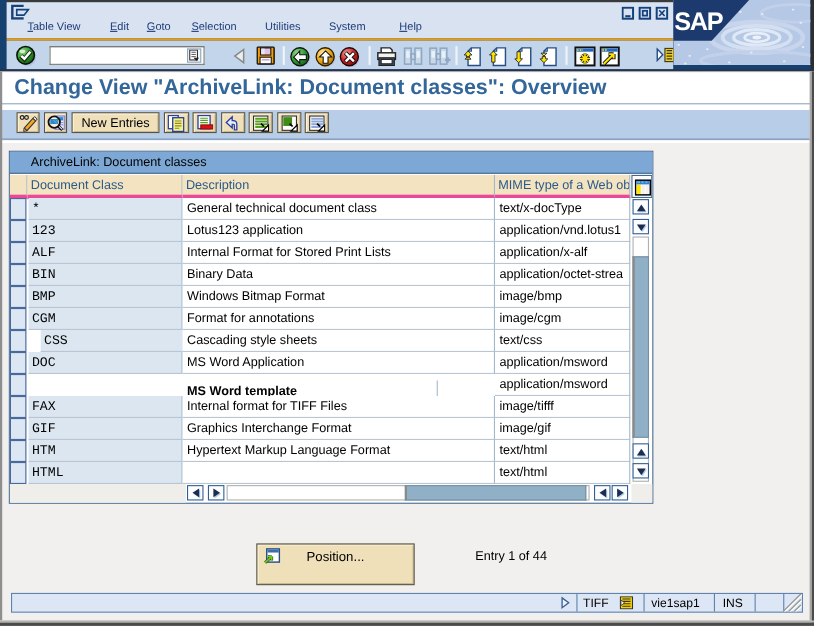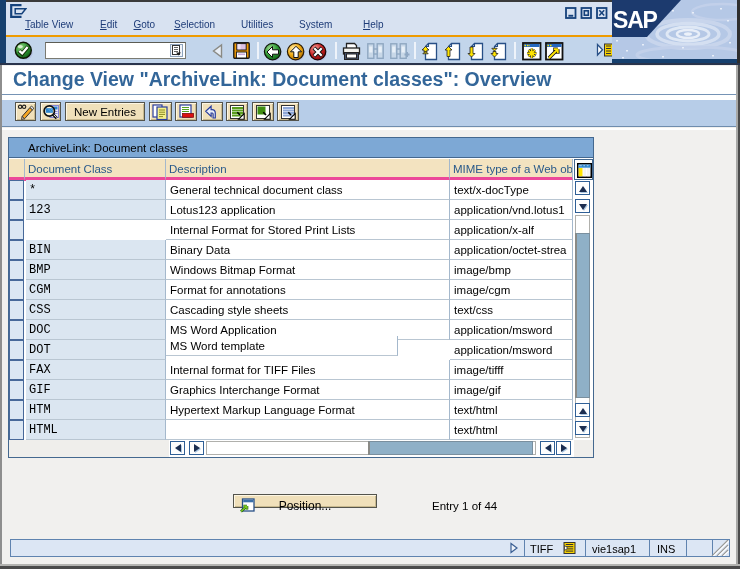--- a/index.html
+++ b/index.html
@@ -55,21 +55,21 @@
 .tri-up, .tri-dn, .tri-lf, .tri-rt { filter:drop-shadow(1.3px 1.3px 0 #aac6e0); }
 .tri-up { position:absolute; left:2.5px; top:3.5px; width:0; height:0; border-left:4.5px solid transparent; border-right:4.5px solid transparent; border-bottom:6px solid #1b2d50; }
 .tri-dn { position:absolute; left:2.5px; top:3.5px; width:0; height:0; border-left:4.5px solid transparent; border-right:4.5px solid transparent; border-top:6px solid #1b2d50; }
 .tri-lf { position:absolute; left:3.5px; top:2.5px; width:0; height:0; border-top:4.5px solid transparent; border-bottom:4.5px solid transparent; border-right:6px solid #1b2d50; }
 .tri-rt { position:absolute; left:3.5px; top:2.5px; width:0; height:0; border-top:4.5px solid transparent; border-bottom:4.5px solid transparent; border-left:6px solid #1b2d50; }
 
 
 #sbar { position:absolute; left:10px; top:474px; width:720px; height:18px; background:#dce6f4; border:1px solid #5f83af; font-size:11px; color:#000; }
 .ssep { position:absolute; top:0; width:1px; height:16px; background:#5f83af; }
 
-#posbtn { position:absolute; left:233px; top:429px; width:144px; height:14px; background:#f0e0ba; border:1px solid #54544c; box-shadow:inset 1px 1px 0 #fdf6e3, inset -1px -1px 0 #c8b98e; }
+#posbtn { position:absolute; left:233px; top:429px; width:144px; height:38px; background:#f0e0ba; border:1px solid #54544c; box-shadow:inset 1px 1px 0 #fdf6e3, inset -1px -1px 0 #c8b98e; }
 #posbtn span { position:absolute; left:0; right:0; top:4px; text-align:center; font-size:12px; color:#000; }
 #entrytxt { position:absolute; left:432px; top:435px; font-size:11.5px; color:#000; }
 </style>
 </head>
 <body>
 
 <div id="banner">
   <div class="topdark"></div>
   <div id="topbg"></div>
   <div id="orange"></div>
@@ -402,20 +402,23 @@
     <div class="keycell" style="top:62px;">
         <span>123</span>
       </div>
     <div class="dcell" style="left:157px; top:62px; width:284px;">
         <span>Lotus123 application</span>
       </div>
     <div class="dcell" style="left:441px; top:62px; width:123px;">
         <span>application/vnd.lotus1</span>
       </div>
     <div class="selcell" style="left:0; top:82px;"></div>
+    <div class="keycell" style="top:82px;">
+        <span>ALF</span>
+      </div>
     <div class="dcell" style="left:157px; top:82px; width:284px;">
         <span>Internal Format for Stored Print Lists</span>
       </div>
     <div class="dcell" style="left:441px; top:82px; width:123px;">
         <span>application/x-alf</span>
       </div>
     <div class="selcell" style="left:0; top:102px;"></div>
     <div class="keycell" style="top:102px;">
         <span>BIN</span>
       </div>
@@ -439,44 +442,41 @@
     <div class="keycell" style="top:142px;">
         <span>CGM</span>
       </div>
     <div class="dcell" style="left:157px; top:142px; width:284px;">
         <span>Format for annotations</span>
       </div>
     <div class="dcell" style="left:441px; top:142px; width:123px;">
         <span>image/cgm</span>
       </div>
     <div class="selcell" style="left:0; top:162px;"></div>
-    <div class="keycell" style="top:162px;">
+    <div class="keycell" style="top:162px;margin-left:11px;">
         <span>CSS</span>
       </div>
     <div class="dcell" style="left:157px; top:162px; width:284px;">
         <span>Cascading style sheets</span>
       </div>
     <div class="dcell" style="left:441px; top:162px; width:123px;">
         <span>text/css</span>
       </div>
     <div class="selcell" style="left:0; top:182px;"></div>
     <div class="keycell" style="top:182px;">
         <span>DOC</span>
       </div>
     <div class="dcell" style="left:157px; top:182px; width:284px;">
         <span>MS Word Application</span>
       </div>
     <div class="dcell" style="left:441px; top:182px; width:123px;">
         <span>application/msword</span>
       </div>
     <div class="selcell" style="left:0; top:202px;"></div>
-    <div class="keycell" style="top:202px;">
-        <span>DOT</span>
-      </div>
-    <div class="dcell" style="left:157px; top:198px; width:232px;">
+    <div class="dcell" style="left:157px; top:208px; width:232px;font-weight:bold;">
         <span>MS Word template</span>
       </div>
     <div class="dcell" style="left:441px; top:202px; width:123px;">
         <span>application/msword</span>
       </div>
     <div class="selcell" style="left:0; top:222px;"></div>
     <div class="keycell" style="top:222px;">
         <span>FAX</span>
       </div>
     <div class="dcell" style="left:157px; top:222px; width:284px;">

